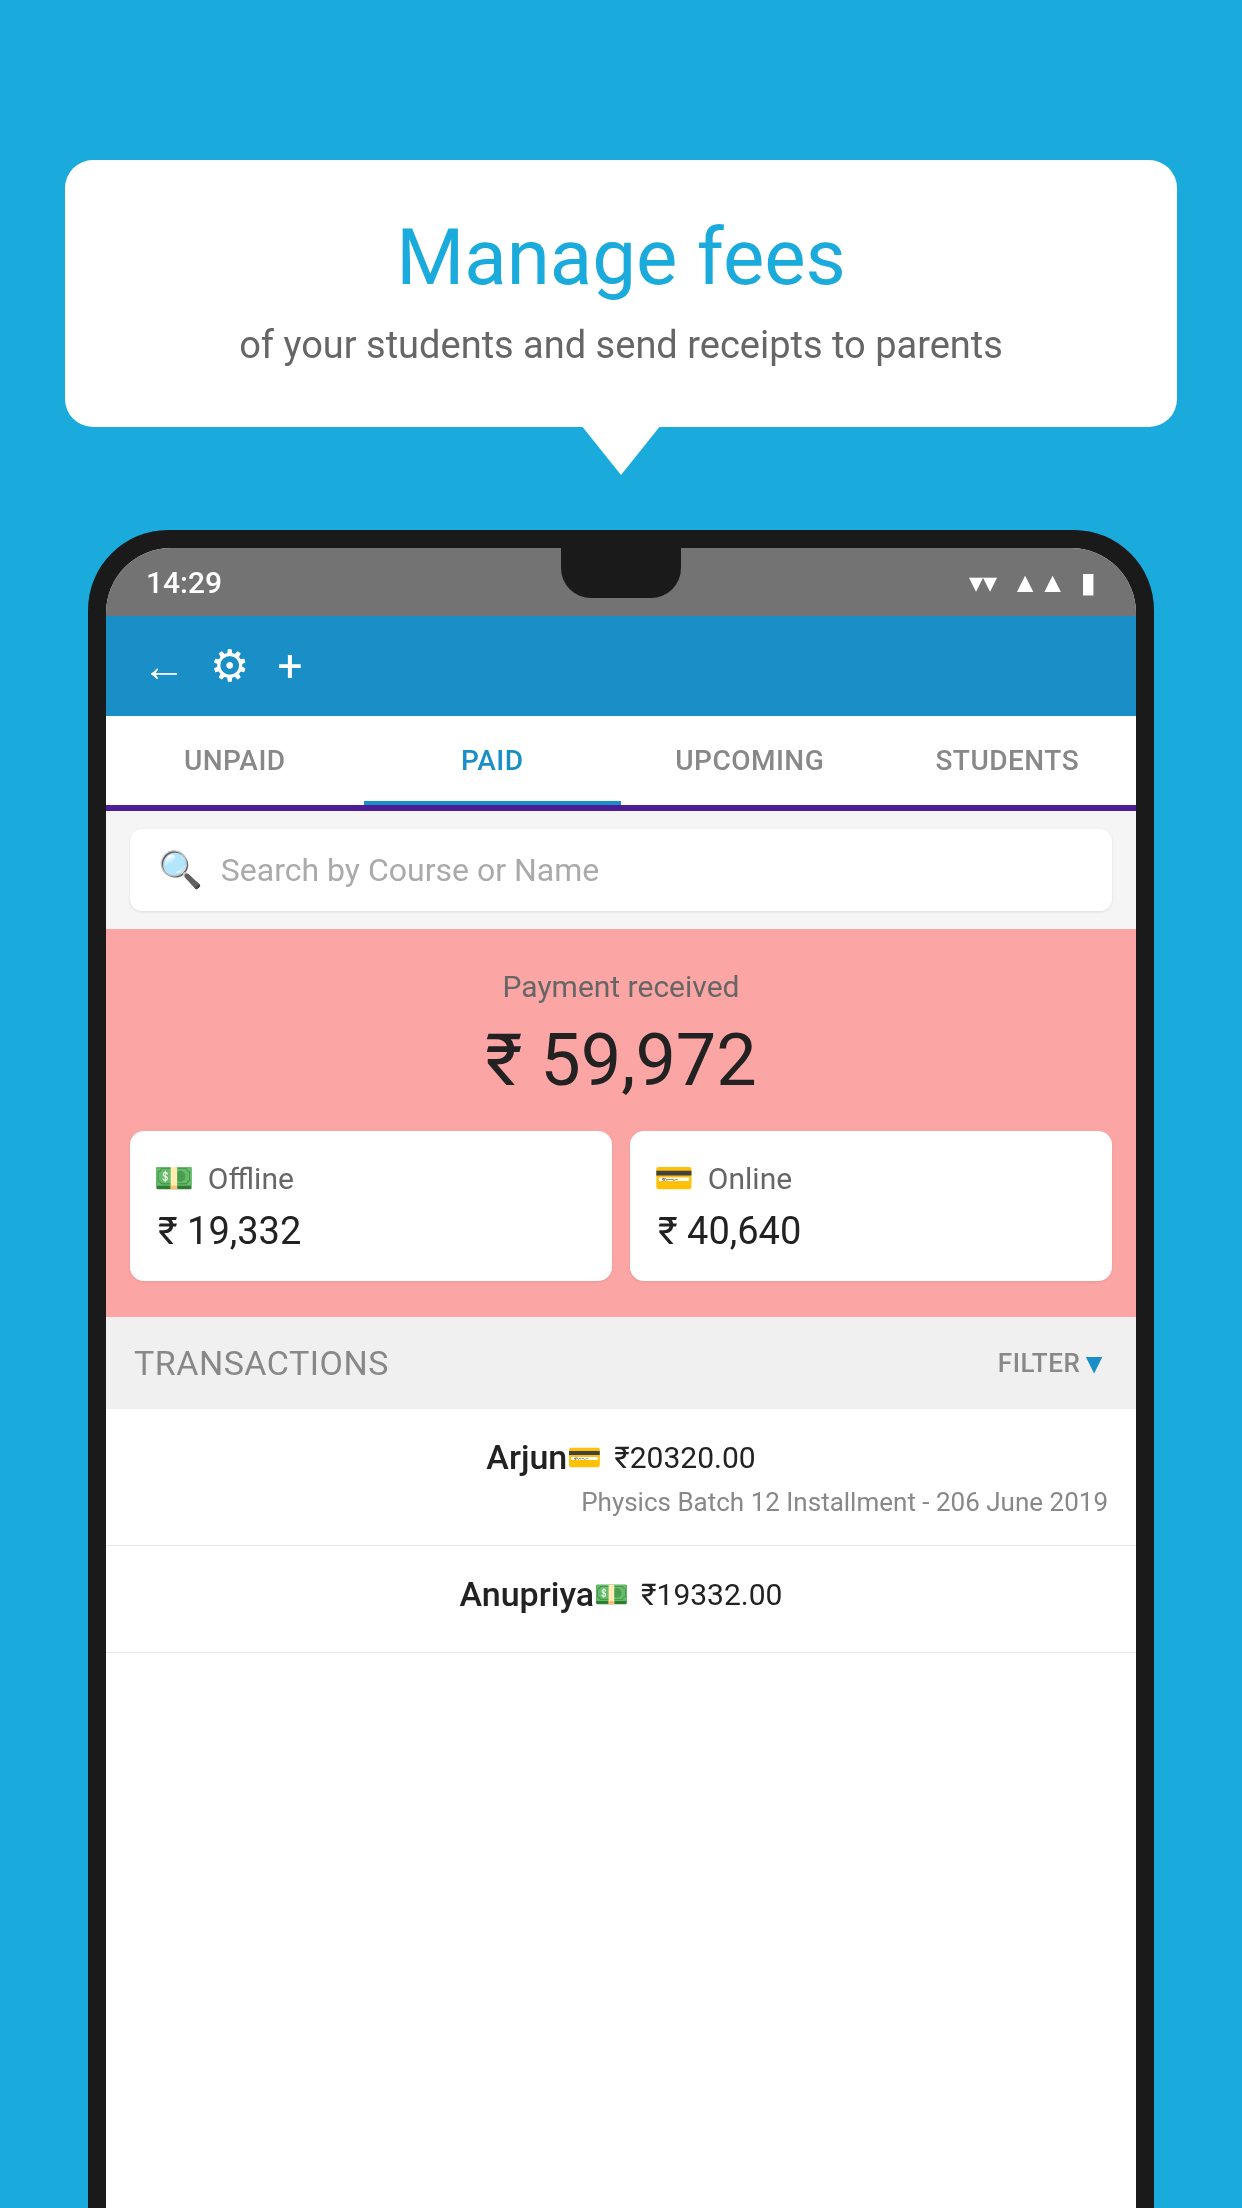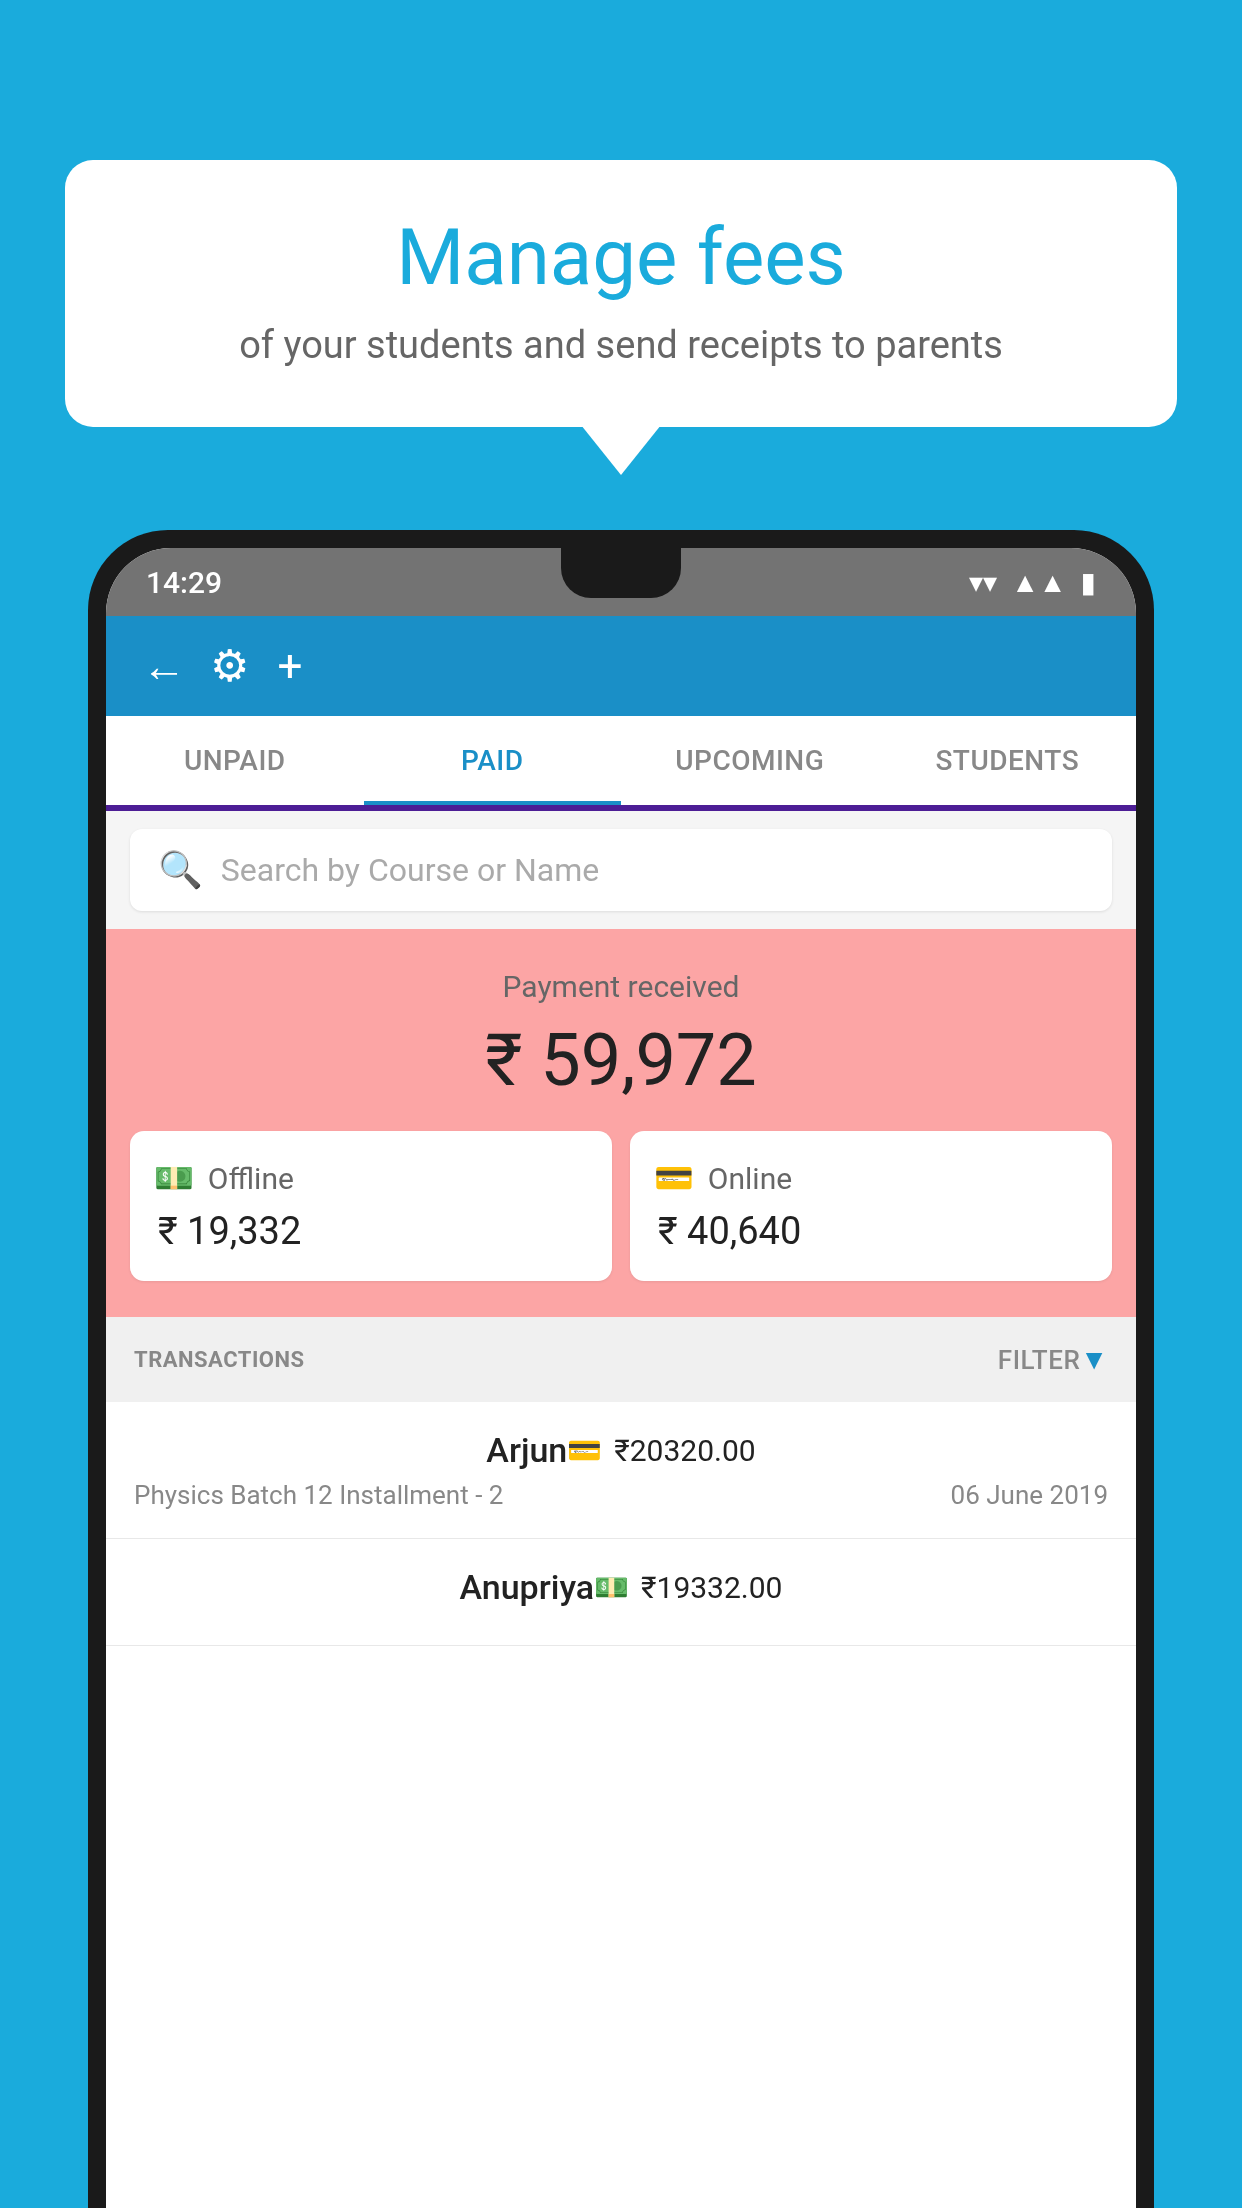--- a/index.html
+++ b/index.html
@@ -270,23 +270,23 @@
     
     .transactions-header {
       display: flex;
       justify-content: space-between;
       align-items: center;
       padding: 26px 28px;
       background: #f0f0f0;
     }
 
     .transactions-label {
-      font-size: 22px;
-      color: #888;
-      font-weight: 700;
+      font-size: 34px;
+      color: #888;
+      font-weight: 400;
       letter-spacing: 0.5px;
     }
 
     .filter-btn {
       display: flex;
       align-items: center;
       gap: 0;
       cursor: pointer;
     }
 
@@ -344,21 +344,21 @@
     }
 
     .transaction-date {
       font-size: 26px;
       color: #888;
       text-align: right;
     }
 
     .transaction-row-2 {
       display: flex;
-      justify-content: space-between;
+      justify-content: flex-end;
       align-items: center;
     }
   </style>
 </head>
 <body>
 
 <div class="speech-bubble-container">
   <div class="speech-bubble">
     <div class="bubble-title">Manage fees</div>
     <div class="bubble-subtitle">of your students and send receipts to parents</div>

